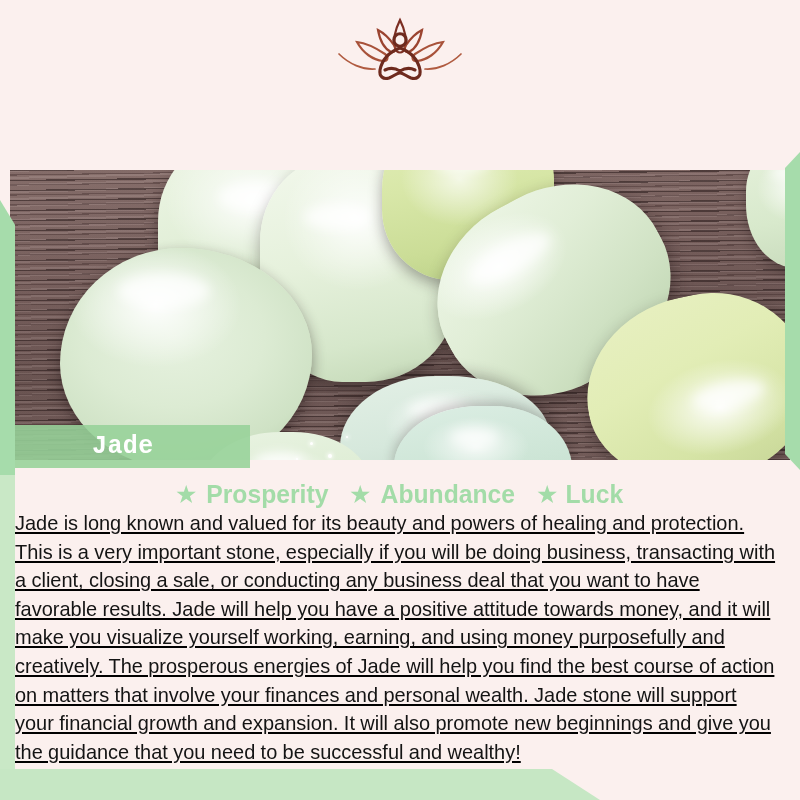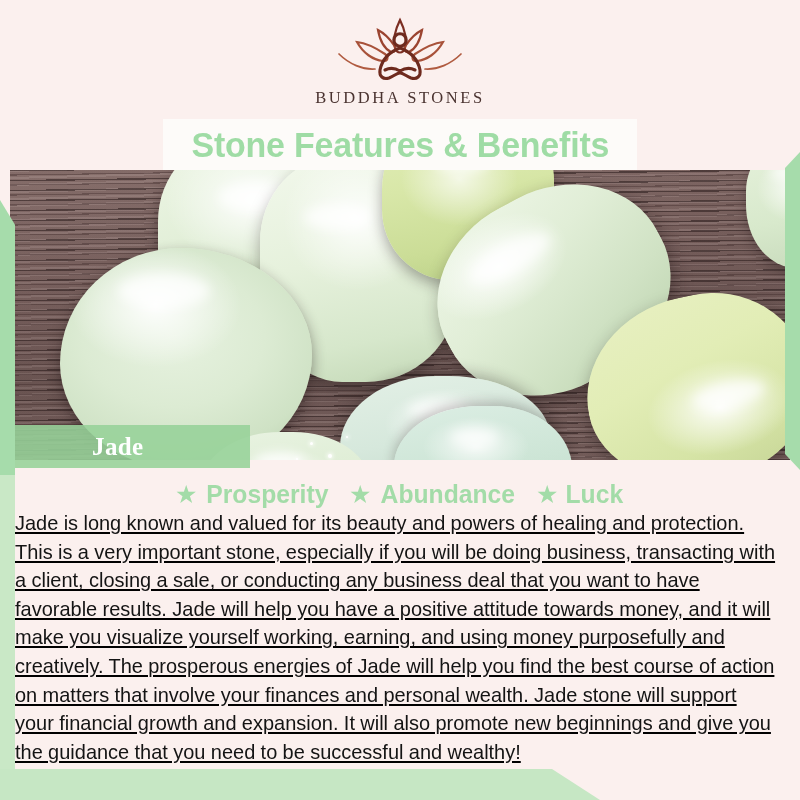--- a/index.html
+++ b/index.html
@@ -290,21 +290,21 @@
     display: flex;
     align-items: center;
     z-index: 5;
   }
   .jade-text {
     margin-left: 77px;
     color: #ffffff;
     font-size: 25px;
     font-weight: bold;
     letter-spacing: 0.4px;
-    font-family: Liberation Serif, serif;
+    font-family: Liberation Mono, monospace;
   }
 
   
   .benefits {
     position: absolute;
     left: 0;
     top: 478px;
     width: 800px;
     height: 32px;
     display: flex;
@@ -368,26 +368,22 @@
         <path d="M118 28 C112 39, 102 46, 92 47 C87 47, 86 43, 90 40 C99 34, 109 29, 118 28 Z" stroke="#A8523A"></path>
         <path d="M14 40 C24 50, 38 56, 50 55" stroke="#B05B40" stroke-width="1.7"></path>
         <path d="M136 40 C126 50, 112 56, 100 55" stroke="#B05B40" stroke-width="1.7"></path>
       </g>
       <g fill="none" stroke="#6E2A1E" stroke-width="3.1" stroke-linecap="round" stroke-linejoin="round">
         <circle cx="75" cy="26" r="6.2"></circle>
         <path d="M75 34 C64 38, 57 46, 55 56 C54 62, 58 66, 64 64 C69 62, 72 59, 75 59 C78 59, 81 62, 86 64 C92 66, 96 62, 95 56 C93 46, 86 38, 75 34 Z"></path>
         <path d="M60 56 C66 53, 70 54, 75 57 C80 54, 84 53, 90 56"></path>
       </g>
     </svg>
-    <div class="logo-wordmark">BUDDHA STONES</div>
   </div>
 
-  <div class="title-banner">
-    <div class="title-text">Stone Features &amp; Benefits</div>
-  </div>
 
   <div class="photo-wrap">
     <div class="photo"></div>
     <div class="stone s-topmid"></div>
     <div class="stone s-topmid2"></div>
     <div class="stone s-yellowtop"></div>
     <div class="stone s-sliver"></div>
     <div class="stone s-topleft"></div>
     <div class="stone s-capsule"></div>
     <div class="stone s-egg"></div>

